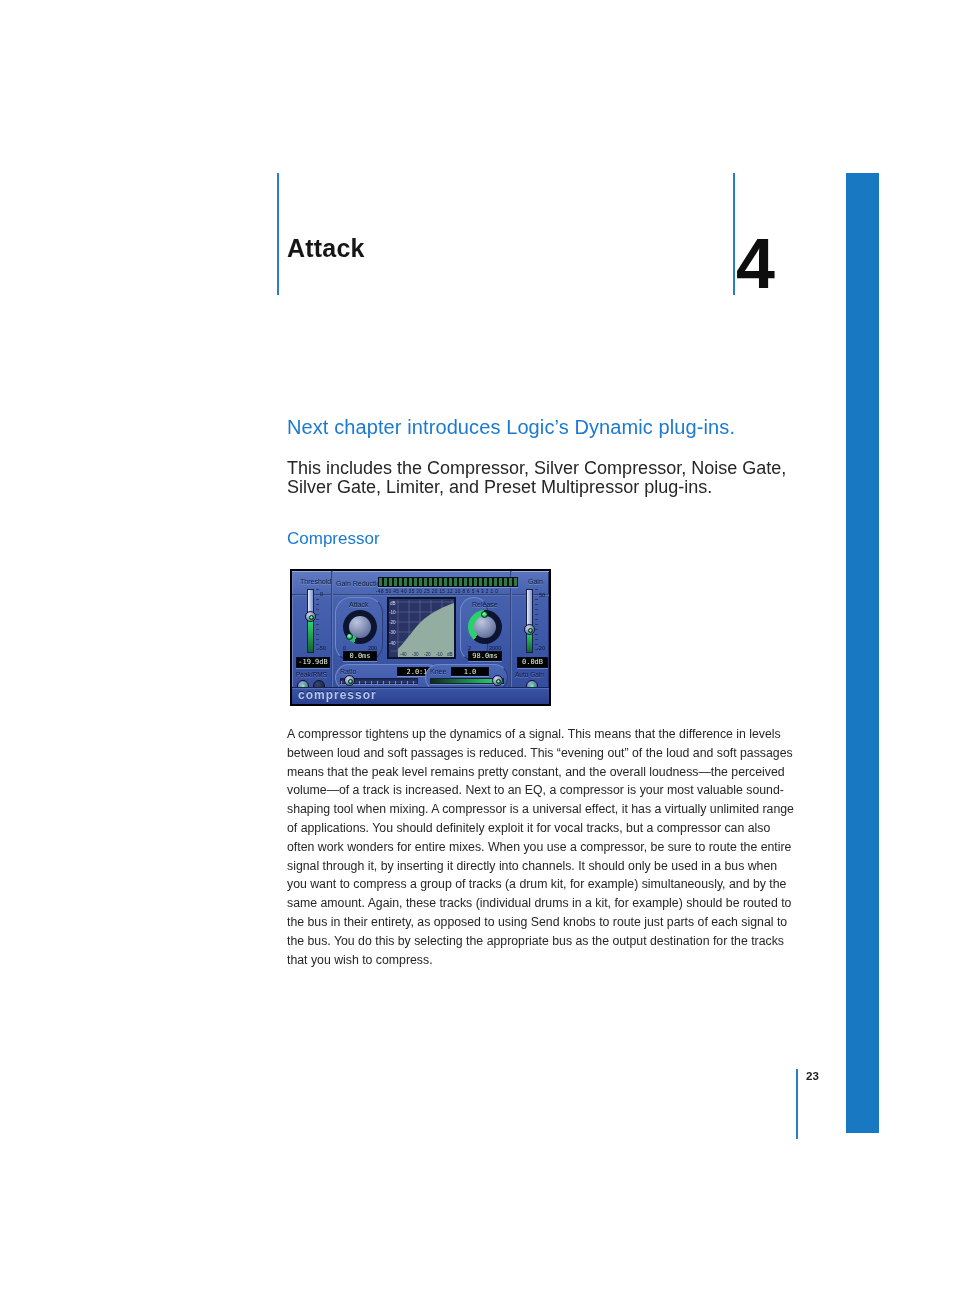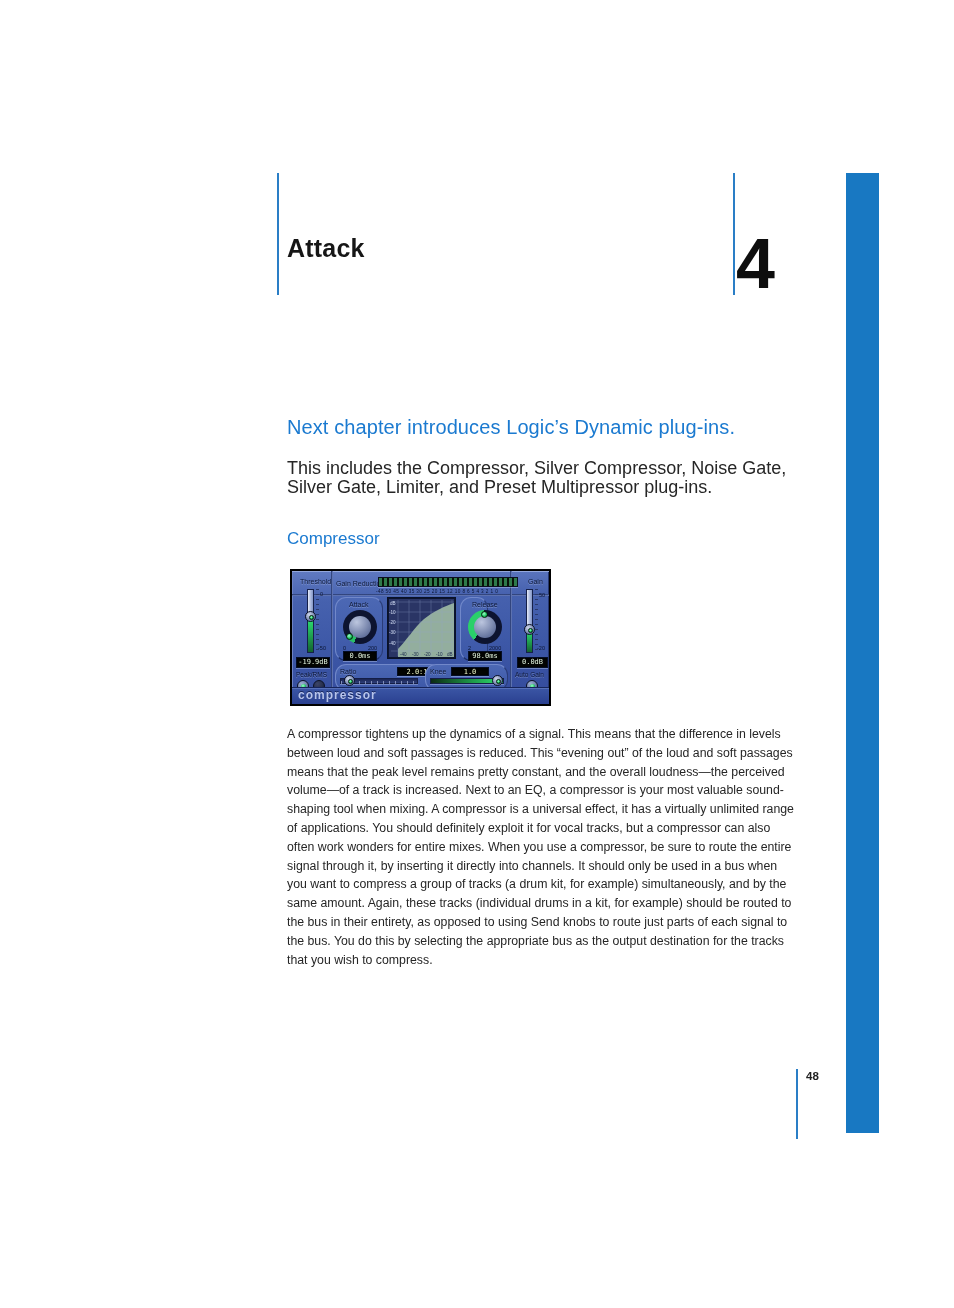--- a/index.html
+++ b/index.html
@@ -50,21 +50,21 @@
         background:radial-gradient(circle at 35% 28%,#cdd6ea,#6b7ba8 70%,#576699);}
   .puck .led{position:absolute;left:2.5px;top:2.5px;width:5px;height:5px;border-radius:50%;
         background:radial-gradient(circle at 40% 35%,#9dffc9,#19bd5c 60%,#0a5d2c);border:.5px solid #062810;}
   .round-btn{position:absolute;width:12px;height:12px;border-radius:50%;border:1px solid #0b1226;
         background:radial-gradient(circle at 35% 30%,#9fb0d2,#4c5d92);}
   .round-btn .led{position:absolute;left:2.5px;top:2.5px;width:5px;height:5px;border-radius:50%;
         background:radial-gradient(circle at 40% 35%,#9dffc9,#19bd5c 60%,#0a5d2c);}
   .round-btn.off{background:radial-gradient(circle at 35% 30%,#3c4568,#161d38);}
 
   .panel{position:absolute;border:1px solid #7188ca;border-bottom-color:#1d2f66;border-right-color:#2a3c78;
-         border-radius:11px;background:linear-gradient(#4c68b4,#3c57a7);}
+         border-radius:16px;background:linear-gradient(#4c68b4,#3c57a7);}
   .knob{position:absolute;width:34px;height:34px;border-radius:50%;}
   .knob-attack{background:conic-gradient(from 0deg,#0d1430 0 200deg,#28c066 200deg 225deg,#0d1430 225deg 360deg);}
   .knob-release{background:conic-gradient(from 0deg,#0d1430 0 222deg,#2ad06a 222deg 356deg,#0d1430 356deg 360deg);}
   .knob-face{position:absolute;inset:6px;border-radius:50%;
              background:radial-gradient(circle at 35% 28%,#bcc6df,#66759f 72%,#4f5e8c);}
   .knob-led{position:absolute;width:7px;height:7px;border-radius:50%;border:1px solid #06240f;
             background:radial-gradient(circle at 40% 35%,#9dffc9,#19bd5c 60%,#0a5d2c);}
 
   .htrack{position:absolute;height:6px;border:1px solid #141e46;
           background:linear-gradient(#1a2452,#2e3f7a);box-shadow:0 1px 0 rgba(205,218,250,.35);}
@@ -221,15 +221,15 @@
     <div class="lbl" style="left:223px;top:100px;font-size:6.5px">Auto Gain</div>
     <div class="round-btn" style="left:234px;top:109px">
         <div class="led"></div>
       </div>
 
     <div class="plugin-footer"></div>
     <div class="plugin-name">compressor</div>
   </div>
 
   <div class="rule-v rule-footer"></div>
-  <div class="page-number">48</div>
+  <div class="page-number">23</div>
 
 </div>
 
 </body></html>

